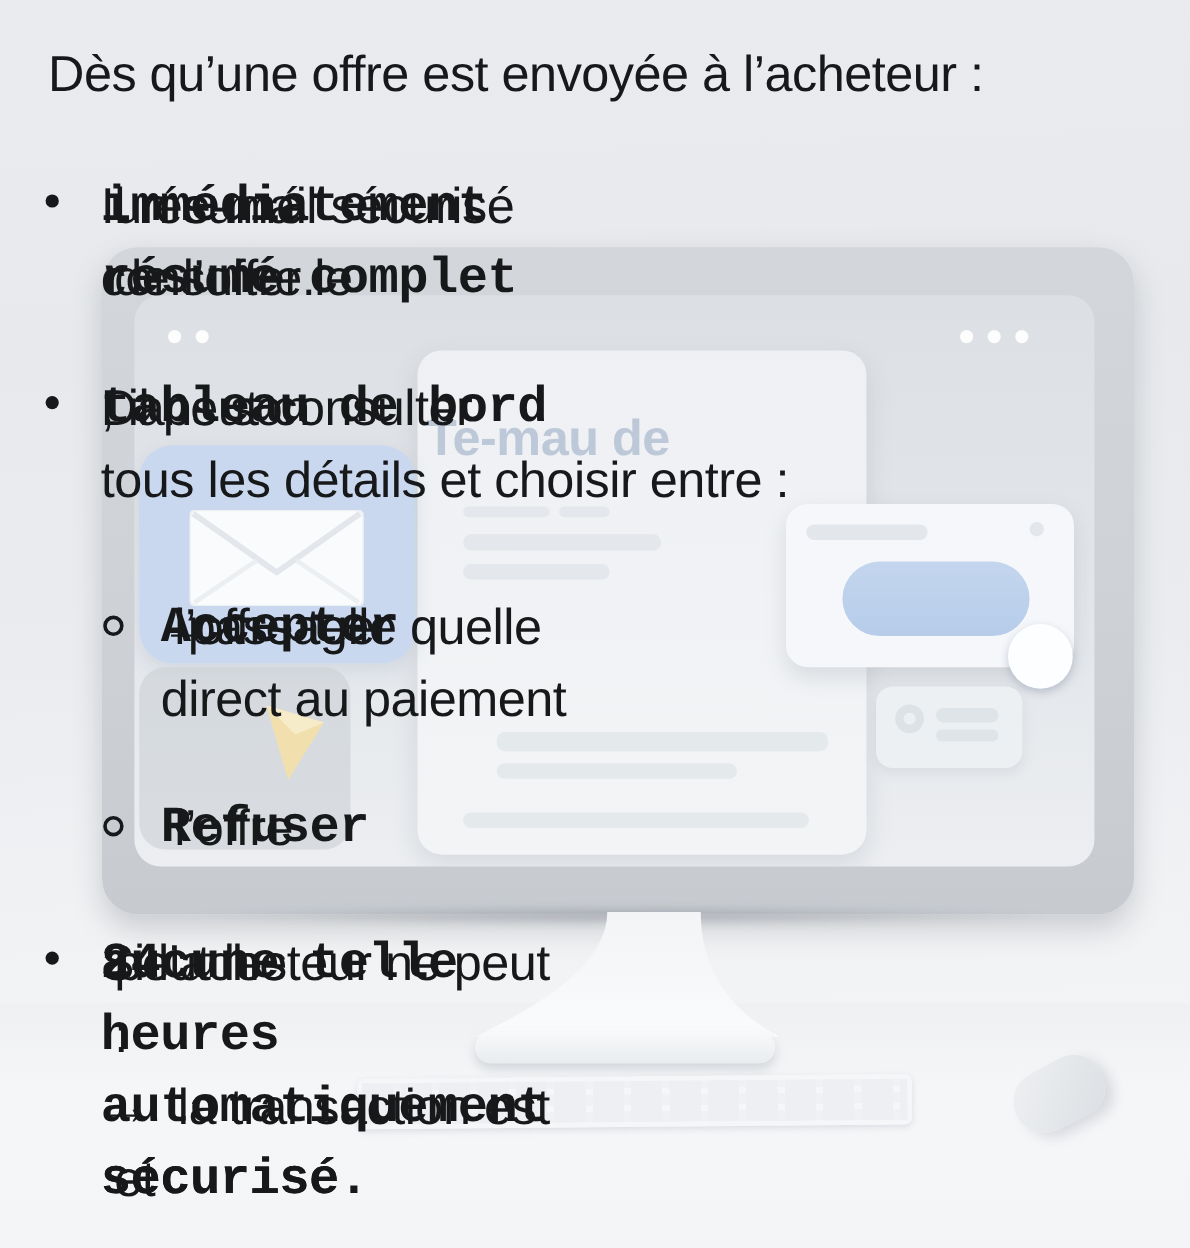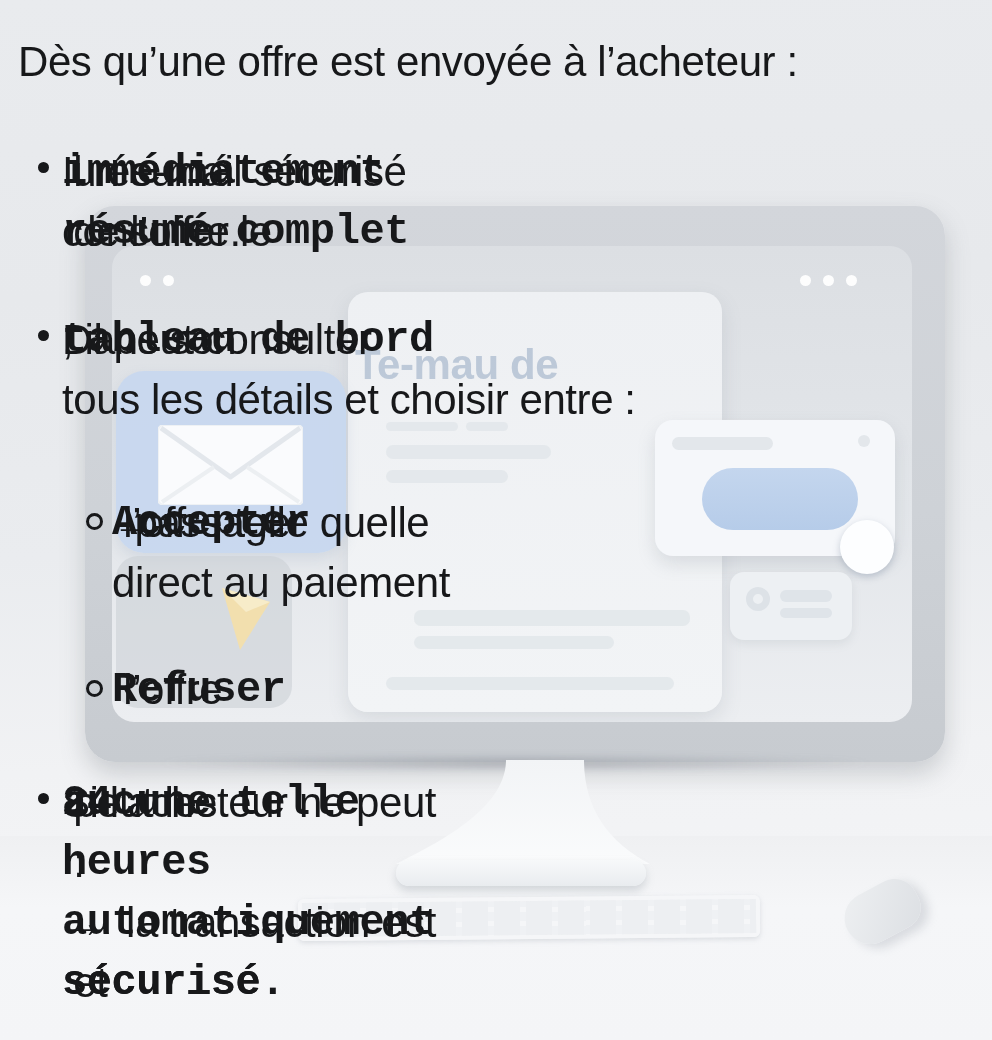--- a/index.html
+++ b/index.html
@@ -63,21 +63,21 @@
   .keyboard .keys{left:4px;top:4px;width:454px;height:34px;opacity:.65;
     background-image:repeating-linear-gradient(90deg,#e8ebee 0 26px,transparent 26px 32px),
                      repeating-linear-gradient(0deg,#eceef1 0 9px,transparent 9px 14px);}
   .mouse{left:843px;top:886px;width:78px;height:52px;border-radius:40px 36px 34px 40px;
     transform:rotate(-28deg);
     background:linear-gradient(135deg,#eef0f2 0%,#dcdfe3 100%);
     box-shadow:5px 7px 10px rgba(160,166,175,.32);}
 
   
   .text-layer{left:0;top:0;width:992px;height:1040px;font-size:42px;letter-spacing:-0.01em;}
-  .text-layer .line{position:relative;height:60px;line-height:60px;white-space:pre;}
+  .text-layer .line{position:relative;height:60px;line-height:60px;white-space:pre;margin-left:22px;}
   .text-layer .b{font-weight:700;font-family:Liberation Mono, monospace;}
   .tblock{width:940px;}
   .t-title{left:18px;top:32px;}
   .blk-b1{left:62px;top:142px;}
   .blk-b2{left:62px;top:310px;}
   .blk-s1{left:112px;top:493px;}
   .blk-s2{left:112px;top:660px;}
   .blk-b3{left:62px;top:773px;}
   .marker-dot{left:-24px;top:20px;width:11px;height:11px;border-radius:50%;background:#17181a;}
   .marker-ring{left:-26px;top:20px;width:17px;height:17px;border:3px solid #17181a;border-radius:50%;background:transparent;}

